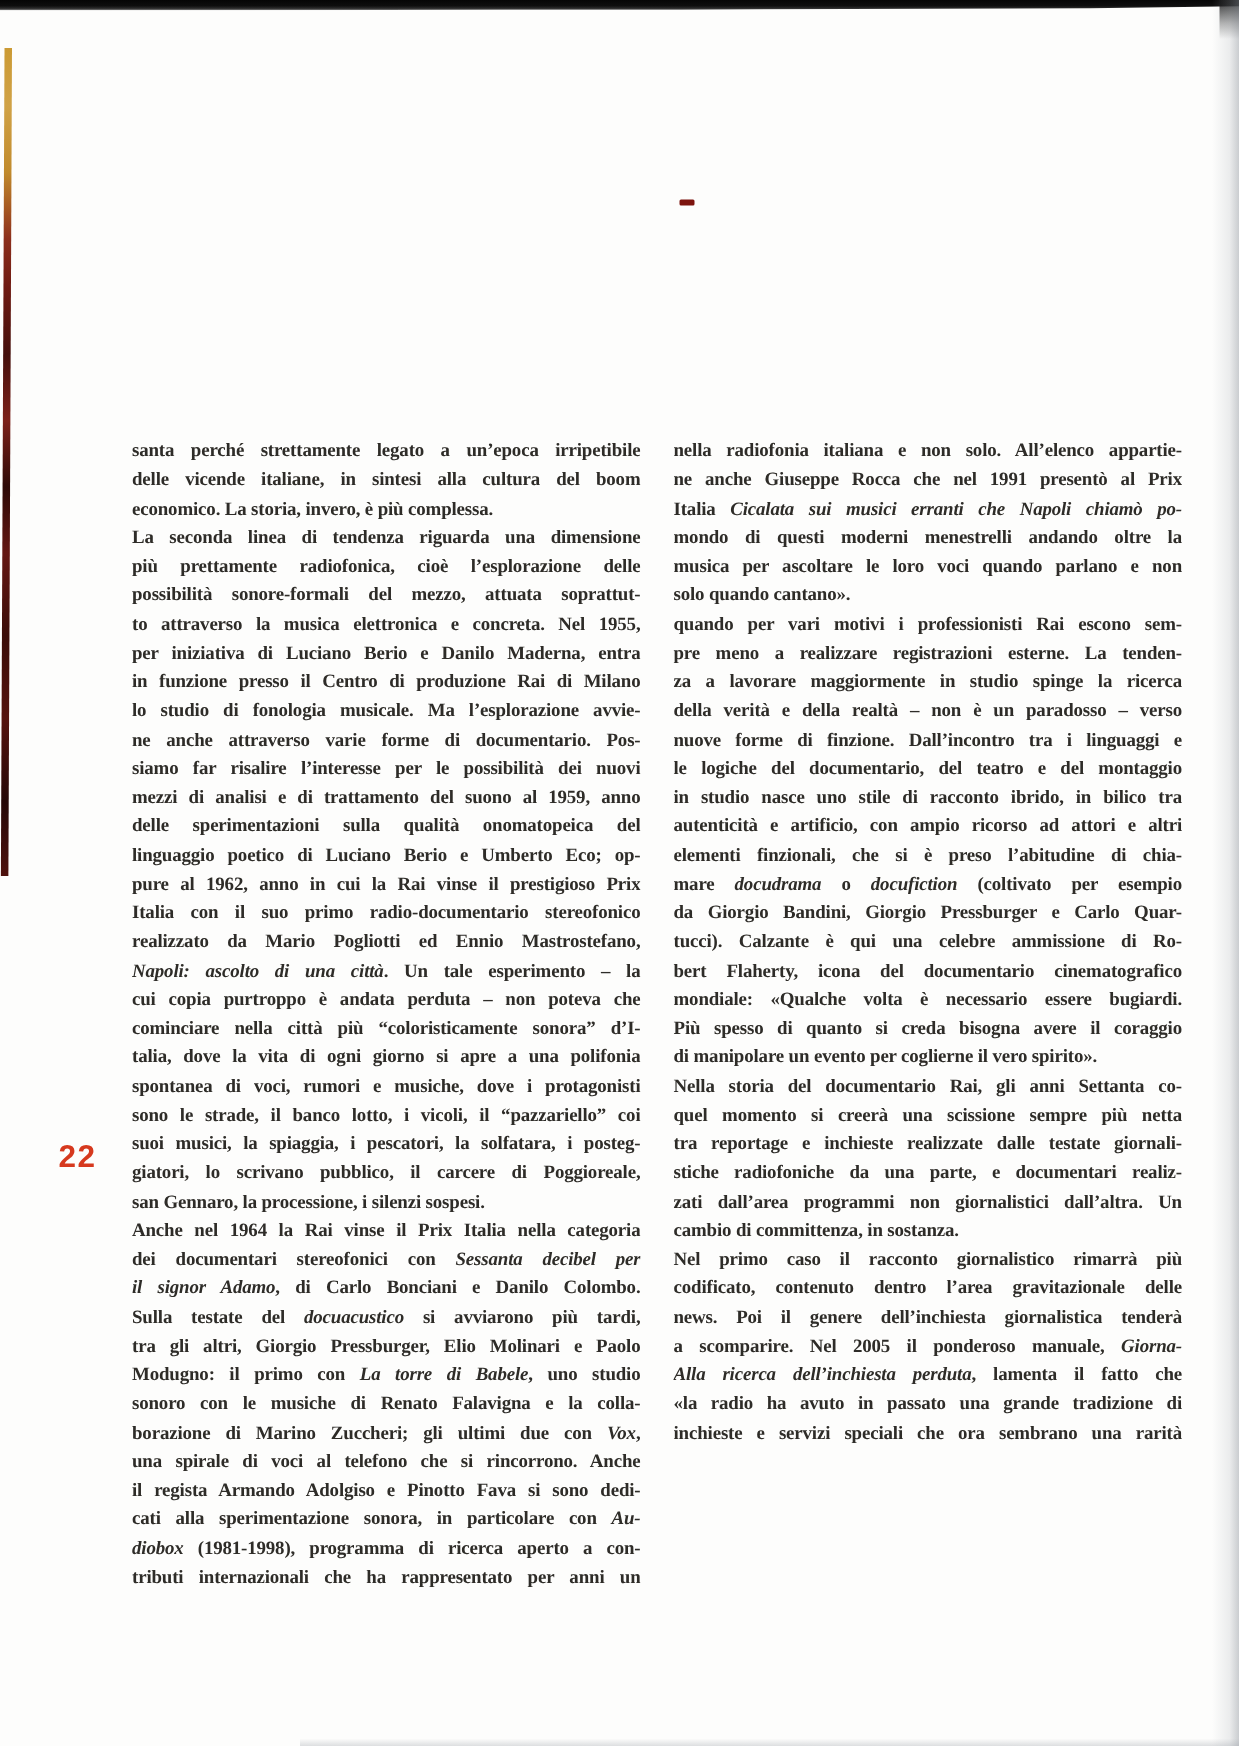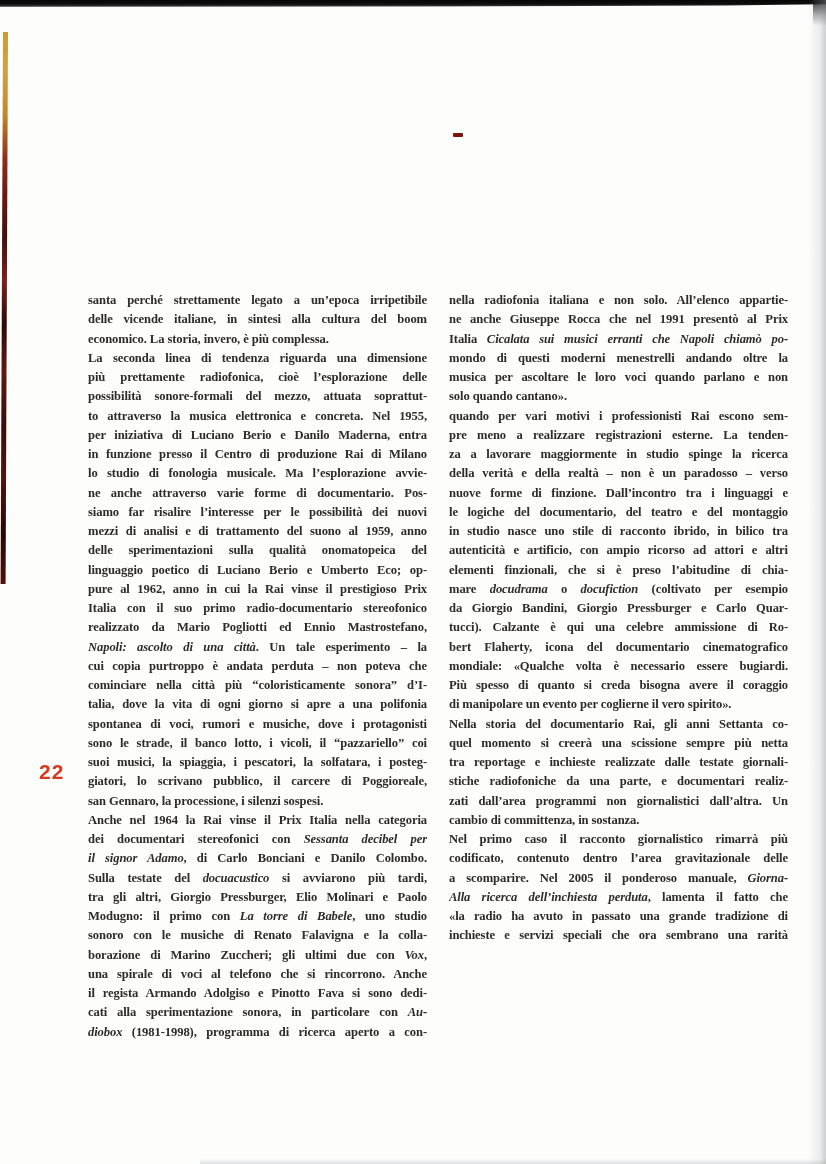--- a/index.html
+++ b/index.html
@@ -119,20 +119,21 @@
         <div class="line"><i>il signor Adamo</i><span>, di Carlo Bonciani e Danilo Colombo.</span></div>
         <div class="line"><span>Sulla testate del </span><i>docuacustico</i><span> si avviarono più tardi,</span></div>
         <div class="line"><span>tra gli altri, Giorgio Pressburger, Elio Molinari e Paolo</span></div>
         <div class="line"><span>Modugno: il primo con </span><i>La torre di Babele</i><span>, uno studio</span></div>
         <div class="line"><span>sonoro con le musiche di Renato Falavigna e la colla-</span></div>
         <div class="line"><span>borazione di Marino Zuccheri; gli ultimi due con </span><i>Vox</i><span>,</span></div>
         <div class="line"><span>una spirale di voci al telefono che si rincorrono. Anche</span></div>
         <div class="line"><span>il regista Armando Adolgiso e Pinotto Fava si sono dedi-</span></div>
         <div class="line"><span>cati alla sperimentazione sonora, in particolare con </span><i>Au-</i></div>
         <div class="line"><i>diobox</i><span> (1981-1998), programma di ricerca aperto a con-</span></div>
+        <div class="line"><span>tributi internazionali che ha rappresentato per anni un</span></div>
       </div>
     <div class="col" id="col-right">
         <div class="line"><span>nella radiofonia italiana e non solo. All’elenco appartie-</span></div>
         <div class="line"><span>ne anche Giuseppe Rocca che nel 1991 presentò al Prix</span></div>
         <div class="line"><span>Italia </span><i>Cicalata sui musici erranti che Napoli chiamò po-</i></div>
         <div class="line"><span>mondo di questi moderni menestrelli andando oltre la</span></div>
         <div class="line"><span>musica per ascoltare le loro voci quando parlano e non</span></div>
         <div class="line para-end"><span>solo quando cantano».</span></div>
         <div class="line"><span>quando per vari motivi i professionisti Rai escono sem-</span></div>
         <div class="line"><span>pre meno a realizzare registrazioni esterne. La tenden-</span></div>
@@ -151,20 +152,21 @@
         <div class="line"><span>Più spesso di quanto si creda bisogna avere il coraggio</span></div>
         <div class="line para-end"><span>di manipolare un evento per coglierne il vero spirito».</span></div>
         <div class="line"><span>Nella storia del documentario Rai, gli anni Settanta co-</span></div>
         <div class="line"><span>quel momento si creerà una scissione sempre più netta</span></div>
         <div class="line"><span>tra reportage e inchieste realizzate dalle testate giornali-</span></div>
         <div class="line"><span>stiche radiofoniche da una parte, e documentari realiz-</span></div>
         <div class="line"><span>zati dall’area programmi non giornalistici dall’altra. Un</span></div>
         <div class="line para-end"><span>cambio di committenza, in sostanza.</span></div>
         <div class="line"><span>Nel primo caso il racconto giornalistico rimarrà più</span></div>
         <div class="line"><span>codificato, contenuto dentro l’area gravitazionale delle</span></div>
+        <div class="line"><span>news. Poi il genere dell’inchiesta giornalistica tenderà</span></div>
         <div class="line"><span>a scomparire. Nel 2005 il ponderoso manuale, </span><i>Giorna-</i></div>
         <div class="line"><i>Alla ricerca dell’inchiesta perduta</i><span>, lamenta il fatto che</span></div>
         <div class="line"><span>«la radio ha avuto in passato una grande tradizione di</span></div>
         <div class="line"><span>inchieste e servizi speciali che ora sembrano una rarità</span></div>
       </div>
   </div>
 
   <div class="edge-shade-right"></div>
   <div class="edge-shade-bottom"></div>
 </div>

